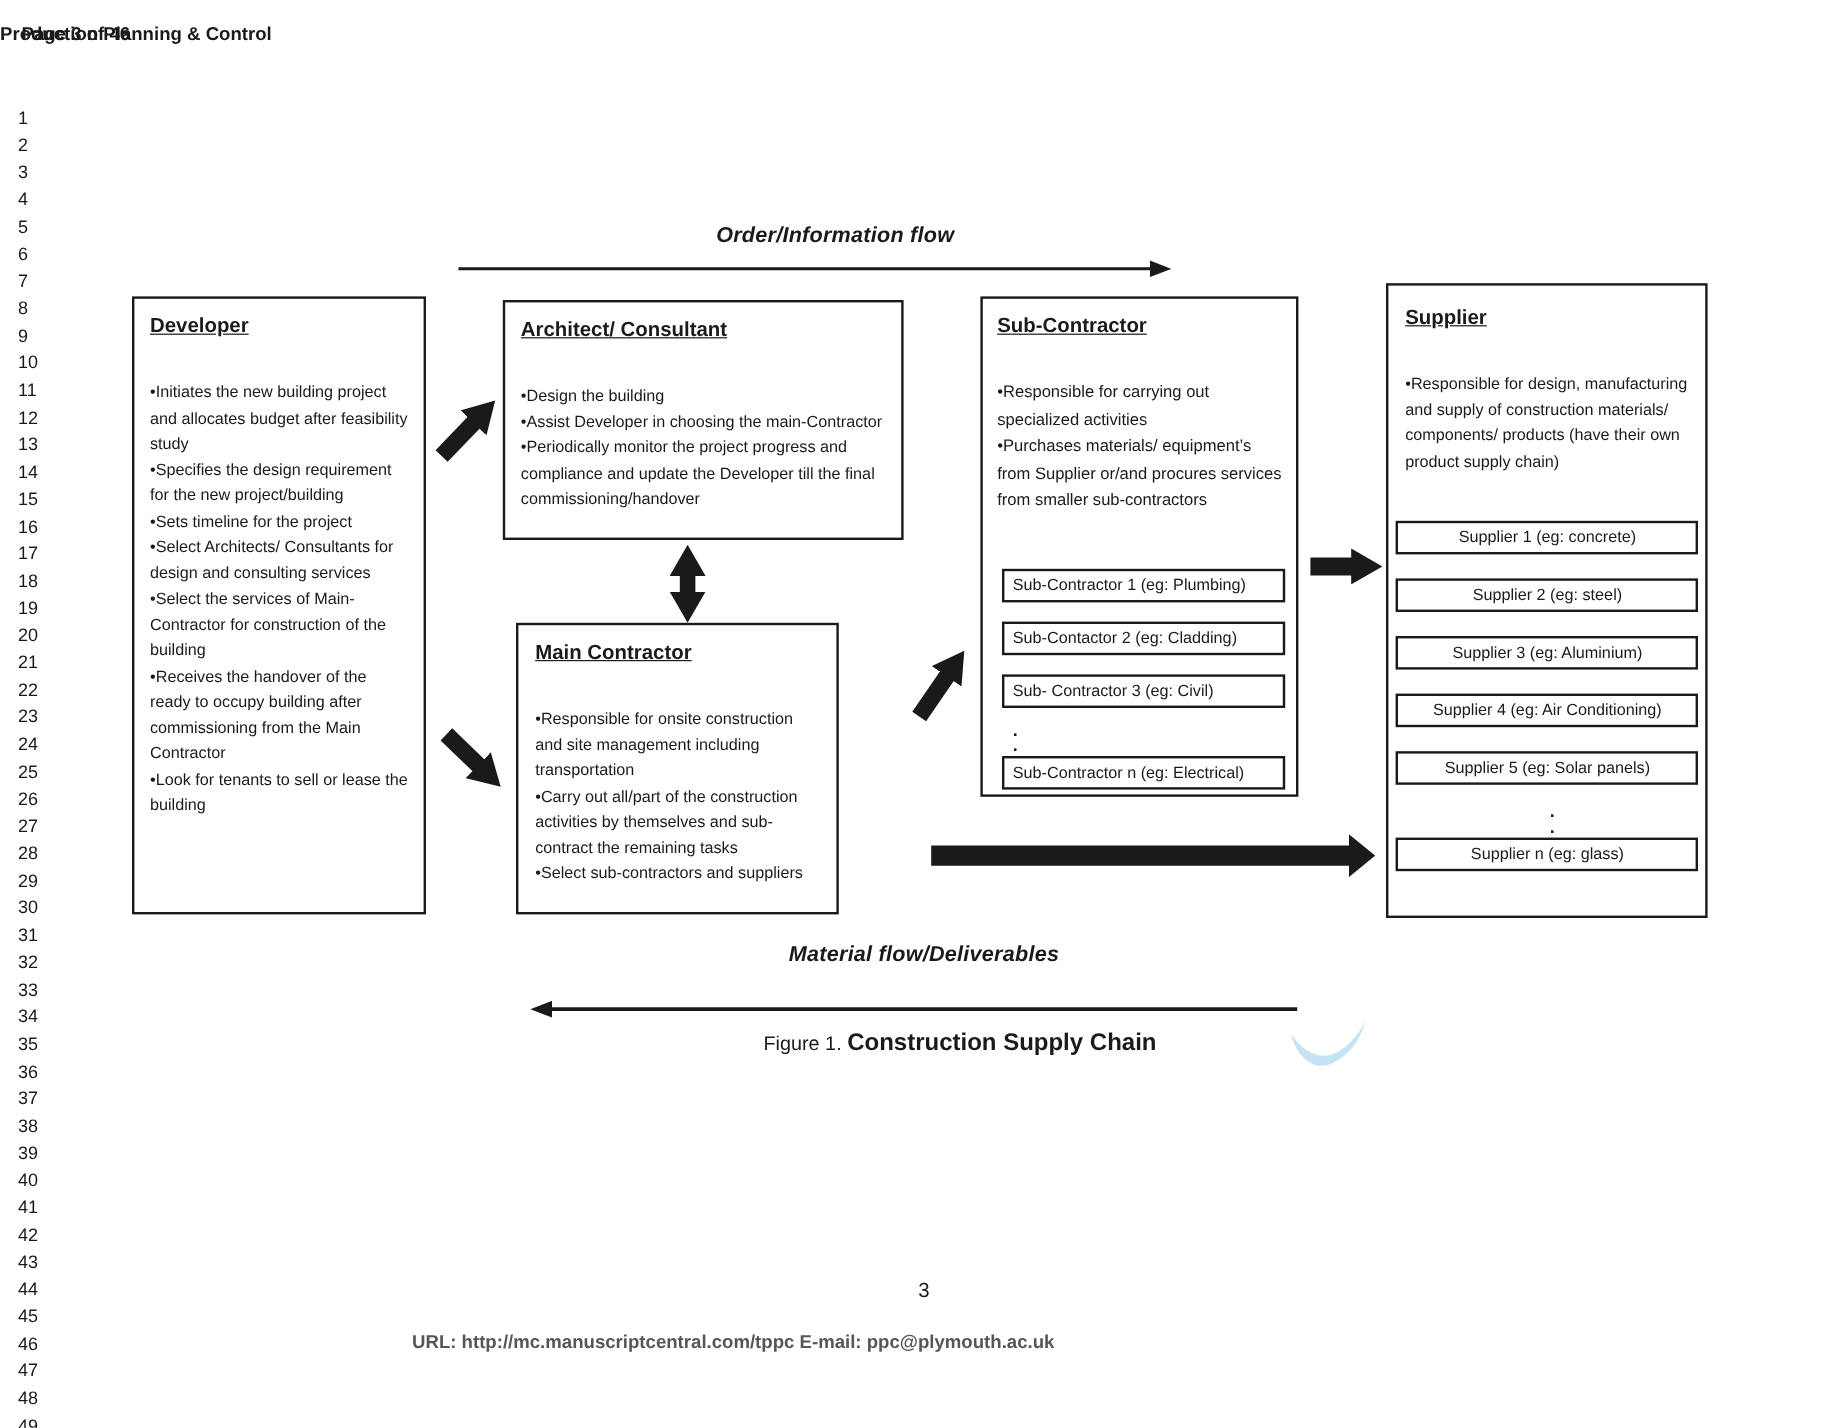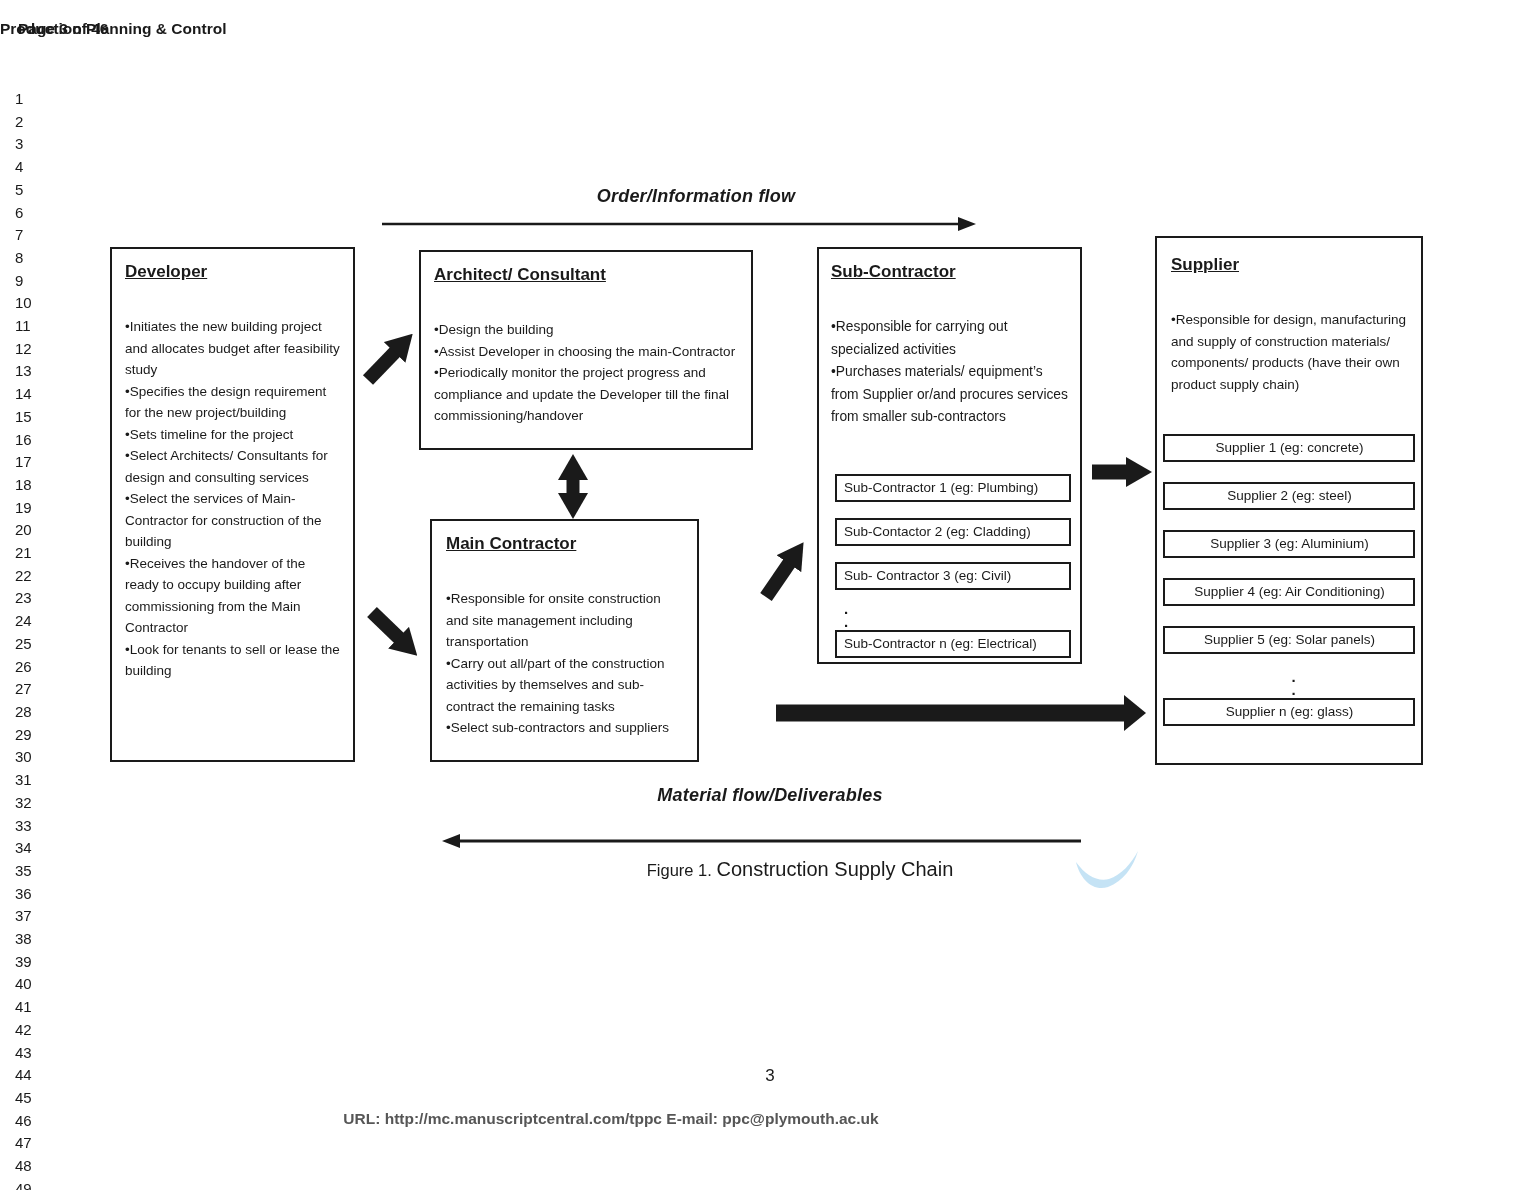--- a/index.html
+++ b/index.html
@@ -33,21 +33,21 @@
   #box-sub .item-box{margin-bottom:16px;}
   #box-supplier .item-box{margin-bottom:20px;}
   .dots{padding-left:9px;margin:-4px 0 2px 0;}
   .dot{font-size:15px;line-height:13px;font-weight:bold;}
   
   .flow-label{position:absolute;font-size:18px;font-style:italic;font-weight:600;letter-spacing:0.2px;}
   #label-order{left:380px;top:186px;width:632px;text-align:center;}
   #label-material{left:440px;top:785px;width:660px;text-align:center;}
   .caption{position:absolute;left:400px;top:858px;width:800px;text-align:center;}
   .caption .cap-prefix{font-size:16.5px;}
-  .caption .cap-title{font-size:20px;}
+  .caption .cap-title{font-size:20px;font-weight:bold;}
   .page-num{position:absolute;left:0;top:1066px;width:1540px;text-align:center;font-size:17px;}
   .footer-url{position:absolute;left:0;top:1110px;width:1222px;text-align:center;
               font-size:15.5px;font-weight:bold;color:#565656;}
   svg.arrows{position:absolute;left:0;top:0;pointer-events:none;}
 </style>
 </head>
 <body>
 
 <div class="hdr-left">Page 3 of 46</div>
 <div class="hdr-center">Production Planning &amp; Control</div>

